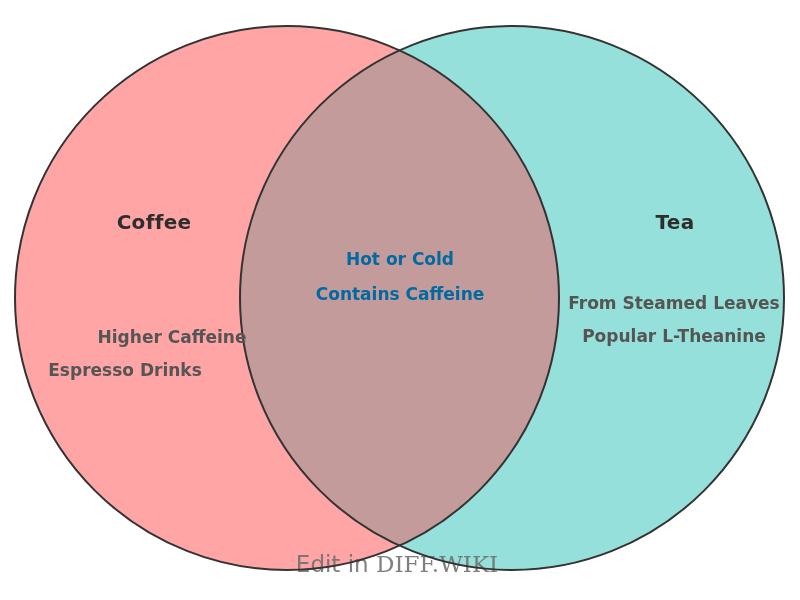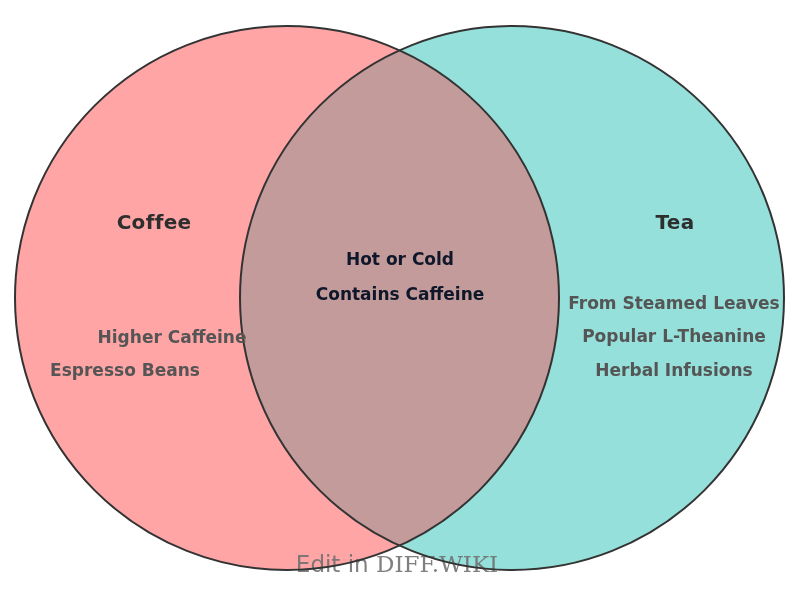--- a/index.html
+++ b/index.html
@@ -18,21 +18,21 @@
 
   .label {
     position: absolute;
     transform: translate(-50%, -50%);
     white-space: nowrap;
     font-weight: bold;
     text-align: center;
   }
   .set-title   { font-size: 20px; color: #2e2e2e; letter-spacing: 0.3px; }
   .side-item   { font-size: 17px; color: #555555; }
-  .center-item { font-size: 17px; color: #0f172a; }
+  .center-item { font-size: 17px; color: #0369a1; }
 
   .coffee-title { left: 126px; top: 222px; margin-left: 28px; }
   .coffee-i0    { left: 126px; top: 303px; }
   .coffee-i1    { left: 125px; top: 337px; margin-left: 47px; }
   .coffee-i2    { left: 125px; top: 370px; }
 
   .tea-title    { left: 675px; top: 222px; }
   .tea-i0       { left: 674px; top: 303px; }
   .tea-i1       { left: 674px; top: 336px; }
   .tea-i2       { left: 674px; top: 370px; }
@@ -61,23 +61,22 @@
     <path d="M 399.5 50.4 A 272 272 0 0 0 399.5 545.6 A 272 272 0 0 0 399.5 50.4 Z" fill="#C39B9B"></path>
 
     <text x="397" y="572" text-anchor="middle" class="wm-text" opacity="0.88" fill="#6f6f6f"><tspan class="wm-prefix">Edit in </tspan><tspan class="wm-brand">DIFF.WIKI</tspan></text>
 
     <circle cx="287" cy="298" r="272" fill="none" stroke-width="2" stroke="#333333"></circle>
     <circle cx="512" cy="298" r="272" fill="none" stroke-width="2" stroke="#333333"></circle>
   </svg>
 
   <div class="label set-title coffee-title">Coffee</div>
   <div class="label side-item coffee-i1">Higher Caffeine</div>
-  <div class="label side-item coffee-i2">Espresso Beans</div>
+  <div class="label side-item coffee-i2">Espresso Drinks</div>
 
   <div class="label set-title tea-title">Tea</div>
   <div class="label side-item tea-i0">From Steamed Leaves</div>
   <div class="label side-item tea-i1">Popular L-Theanine</div>
-  <div class="label side-item tea-i2">Herbal Infusions</div>
 
   <div class="label center-item mid-i0">Hot or Cold</div>
   <div class="label center-item mid-i1">Contains Caffeine</div>
 
 </div>
 
 </body></html>

